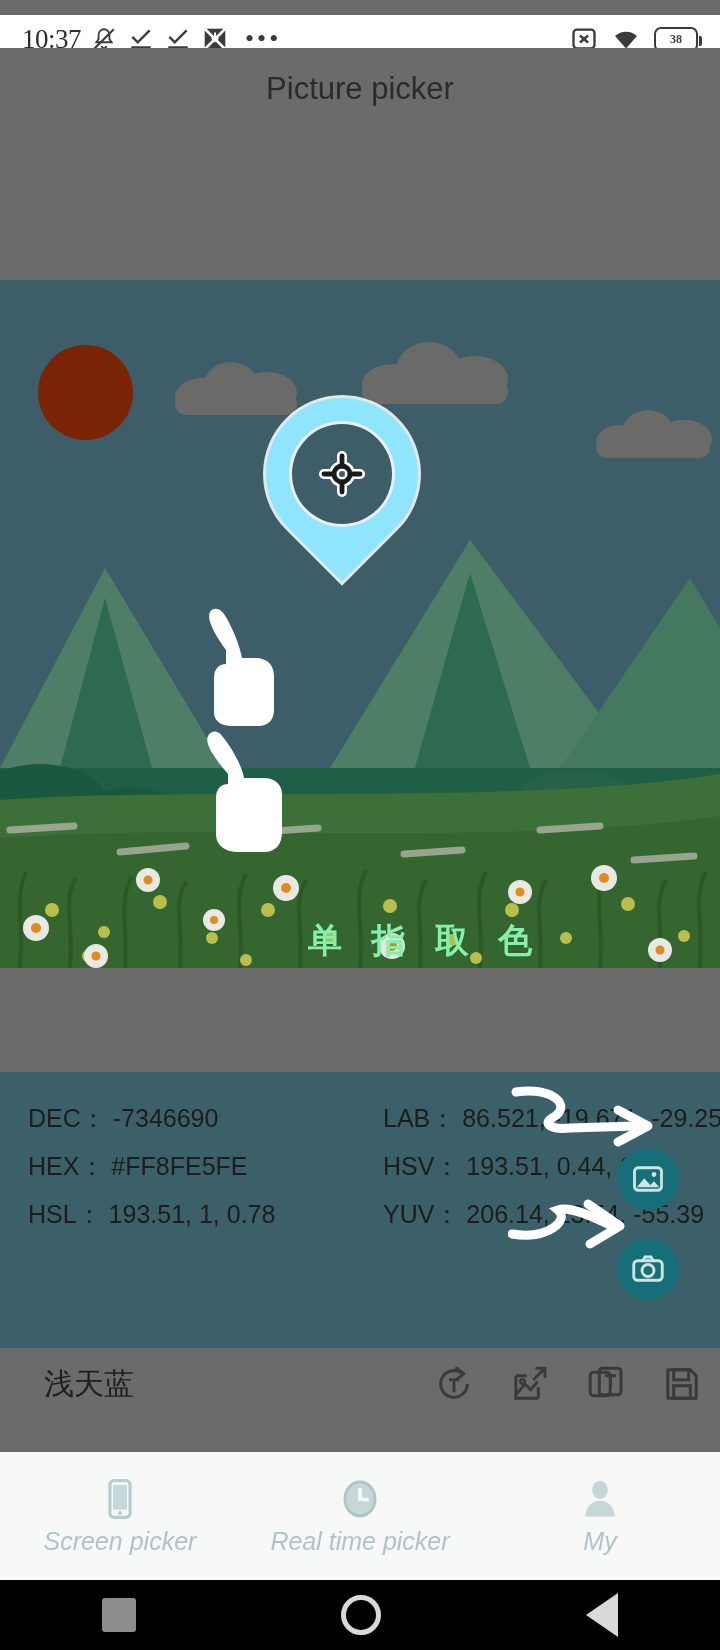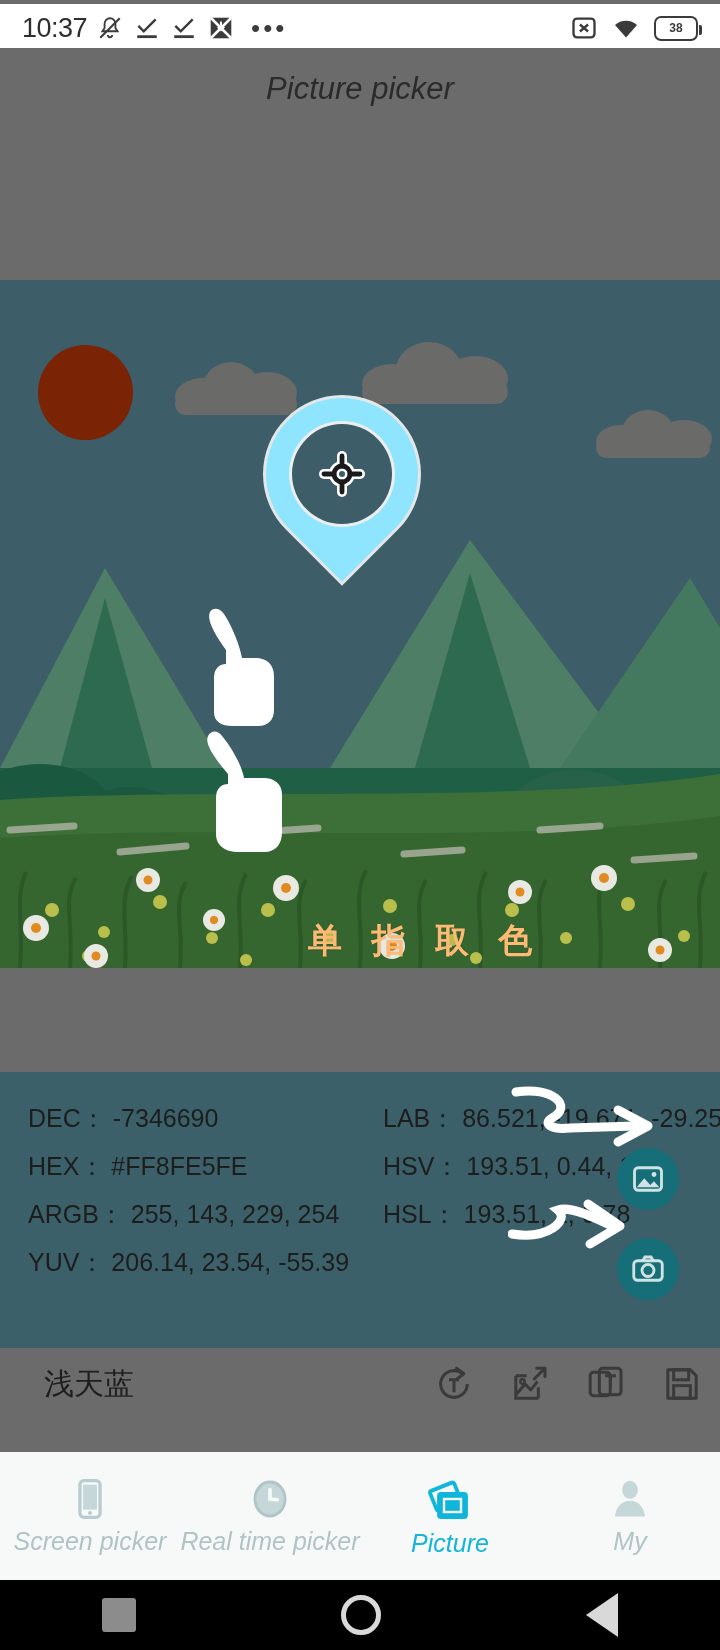--- a/index.html
+++ b/index.html
@@ -6,43 +6,43 @@
   html, body {
     width: 720px; height: 1650px;
     font-family: "Liberation Sans", sans-serif;
     background: #6b6b6b;
     overflow: hidden;
   }
   .phone { position: relative; width: 720px; height: 1650px; background: #6b6b6b; }
 
   
   .statusbar {
-    position: absolute; top: 4px; left: 0; width: 720px; height: 48px;
+    position: absolute; top: 15px; left: 0; width: 720px; height: 48px;
     background: #ffffff; display: flex; align-items: center;
-    padding: 0 22px; color: #2b2b2b;
+    padding: 0 22px; color: #2b2b2b; font-family: Liberation Serif, serif;
   }
   .status-clock { font-size: 27px; letter-spacing: -0.5px; color: #2e2e2e; }
   .status-left-icons { display: flex; align-items: center; gap: 11px; margin-left: 10px; }
   .status-right { margin-left: auto; display: flex; align-items: center; gap: 13px; }
   .sicon { display: block; }
   .battery-pill {
     position: relative; width: 44px; height: 25px; border: 2.5px solid #3b3b3b;
     border-radius: 7px; display: flex; align-items: center; justify-content: center;
     font-size: 12px; color: #3b3b3b; font-weight: 600;
   }
   .battery-pill::after {
     content: ""; position: absolute; right: -6px; top: 7px;
     width: 3px; height: 10px; background: #3b3b3b; border-radius: 0 2px 2px 0;
   }
   .dots { letter-spacing: 3px; font-size: 26px; color: #3b3b3b; line-height: 10px; margin-left: 6px; }
 
   
   .appbar {
     position: absolute; top: 48px; left: 0; width: 720px; height: 82px;
-    background: #6b6b6b; display: flex; align-items: center; justify-content: center; font-style: italic;
+    background: #6b6b6b; display: flex; align-items: center; justify-content: center;
   }
   .appbar-title { font-size: 31px; color: #2b2b2b; }
 
   
   .canvas-pad {
     position: absolute; top: 130px; left: 0; width: 720px; height: 150px;
     background: #6b6b6b;
   }
 
   
@@ -75,21 +75,21 @@
   }
   .marker-hole {
     position: absolute; left: 23px; top: 23px; width: 106px; height: 106px;
     border-radius: 50%; background: #3d5d68;
     border: 3px solid rgba(255,255,255,.9);
   }
   .crosshair { position: absolute; left: 52px; top: 52px; }
 
   .hand { position: absolute; }
   .tip-text {
-    position: absolute; color: #fdba74; font-size: 34px;
+    position: absolute; color: #86efac; font-size: 34px;
     letter-spacing: 10px; font-weight: 600;
     text-shadow: 0 0 2px rgba(0,0,0,.12);
   }
   #tip1 { left: 308px; top: 638px; }
 
   
   .mid-strip {
     position: absolute; top: 968px; left: 0; width: 720px; height: 104px;
     background: #6b6b6b;
   }
@@ -378,24 +378,20 @@
       <div class="info-cell">
         <span class="info-key">HEX：</span>
         <span class="info-val">#FF8FE5FE</span>
       </div>
       <div class="info-cell">
         <span class="info-key">HSV：</span>
         <span class="info-val">193.51, 0.44, 1</span>
       </div>
 
       <div class="info-cell">
-        <span class="info-key">ARGB：</span>
-        <span class="info-val">255, 143, 229, 254</span>
-      </div>
-      <div class="info-cell">
         <span class="info-key">HSL：</span>
         <span class="info-val">193.51, 1, 0.78</span>
       </div>
 
       <div class="info-cell">
         <span class="info-key">YUV：</span>
         <span class="info-val">206.14, 23.54, -55.39</span>
       </div>
     </div>
   </div>
@@ -462,29 +458,20 @@
       </svg>
       <div class="nav-label">Screen picker</div>
     </div>
     <div class="nav-item">
       <svg width="44" height="44" viewBox="0 0 24 24">
         <ellipse cx="12" cy="12" rx="8.2" ry="9.3" fill="#c5d7d9" stroke="#b0c5c8" stroke-width="1.6"></ellipse>
         <path d="M12 6.8 L12 12 L16 12.4" fill="none" stroke="#f7f9f9" stroke-width="2" stroke-linecap="round"></path>
       </svg>
       <div class="nav-label">Real time picker</div>
     </div>
-    <div class="nav-item active">
-      <svg width="48" height="48" viewBox="0 0 24 24">
-        <rect x="3.2" y="5.5" width="13" height="10.5" rx="1" transform="rotate(-22 9.7 10.7)" fill="none" stroke="#11b7da" stroke-width="1.9"></rect>
-        <rect x="6.5" y="9.5" width="13.5" height="11.5" rx="1" fill="#0fb6d9" stroke="#0fb6d9" stroke-width="1.9"></rect>
-        <rect x="8.4" y="11.4" width="9.7" height="7.7" fill="#f7f9f9" stroke="none"></rect>
-        <rect x="9.6" y="12.6" width="7.3" height="5.3" fill="#0fb6d9"></rect>
-      </svg>
-      <div class="nav-label">Picture</div>
-    </div>
     <div class="nav-item">
       <svg width="44" height="44" viewBox="0 0 24 24">
         <ellipse cx="12" cy="7" rx="4.3" ry="4.9" fill="#c5d7d9"></ellipse>
         <path d="M3.8 21.5 C4.6 15.6, 8 13, 12 13 C16 13, 19.4 15.6, 20.2 21.5 Z" fill="#c5d7d9"></path>
       </svg>
       <div class="nav-label">My</div>
     </div>
   </div>
 
   <div class="sysnav">

